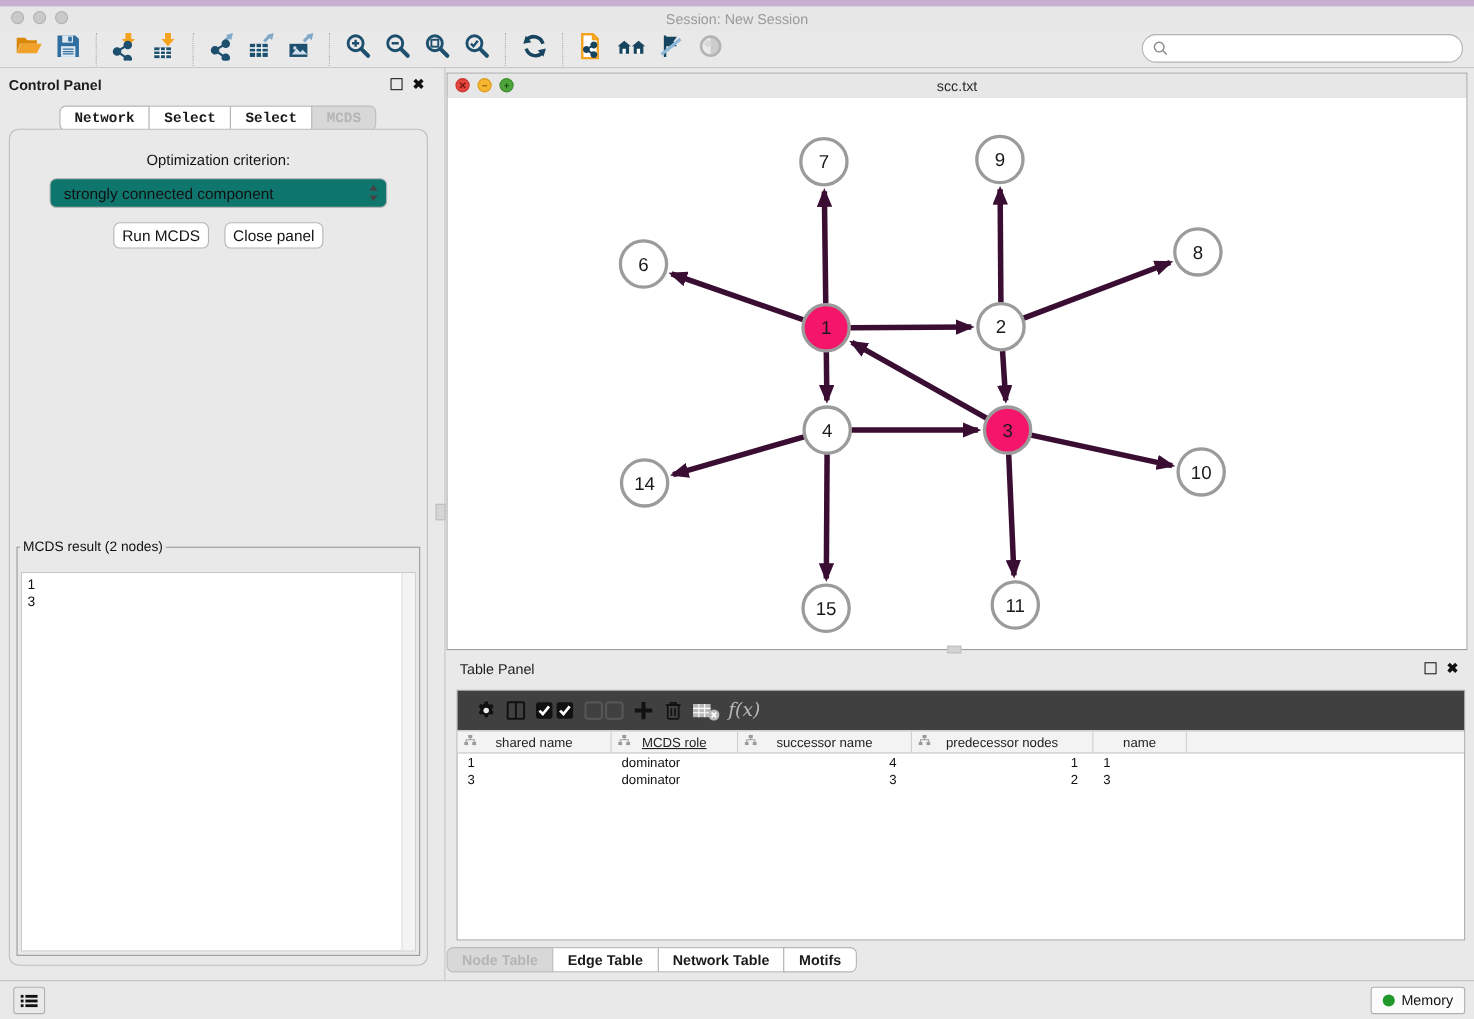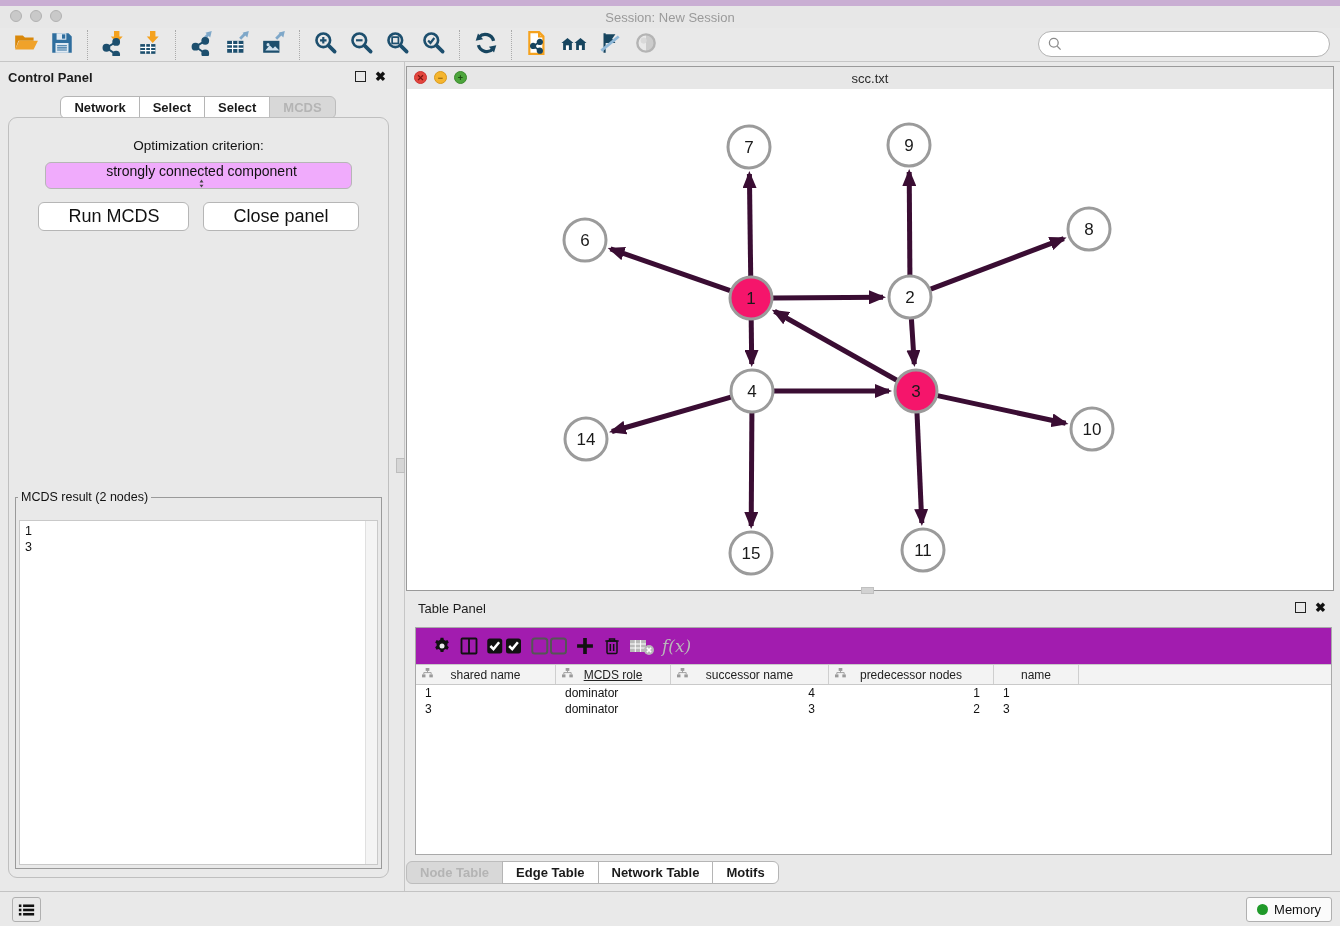--- a/index.html
+++ b/index.html
@@ -23,35 +23,35 @@
               border:1px solid #b3b3b3;border-radius:13px;display:flex;align-items:center;padding-left:8px;box-sizing:border-box;}
   .search-box svg{width:16px;height:16px;}
   .search-box input{border:none;outline:none;flex:1;font-size:13px;background:transparent;margin-left:4px;font-family:inherit;}
   
   .panel-title-row{position:absolute;display:flex;align-items:center;font-size:13px;color:#1c1c1c;}
   .panel-ctrls{position:absolute;display:flex;align-items:center;gap:9px;}
   .float-ico{width:9px;height:9px;border:1.6px solid #222;display:inline-block;}
   .close-ico{font-size:13px;font-weight:bold;color:#111;line-height:1;}
   
   .control-panel{position:absolute;left:0;top:62px;width:396px;bottom:34px;background:#e9e9e9;}
-  .cp-tabs{position:absolute;left:0;right:0;top:34px;display:flex;justify-content:center;}
+  .cp-tabs{position:absolute;left:0;right:0;top:34px;display:flex;justify-content:center;font-family:Liberation Mono, monospace;}
   .tab-btn{background:#fff;border:1px solid #b5b5b5;padding:3px 13px;font-size:13px;font-weight:600;
            color:#1a1a1a;margin-left:-1px;cursor:default;white-space:nowrap;}
   .tab-btn:first-child{border-top-left-radius:6px;border-bottom-left-radius:6px;margin-left:0;}
   .tab-btn:last-child{border-top-right-radius:6px;border-bottom-right-radius:6px;}
   .tab-btn.active{background:#d8d8d8;color:#b4b4b4;border-color:#bdbdbd;}
   .cp-content{position:absolute;left:8px;right:7px;top:55px;bottom:14px;background:#e9e9e9;
               border:1px solid #bfbfbf;border-radius:9px;}
   .opt-label{margin-top:20px;text-align:center;font-size:13.5px;color:#111;}
-  .dropdown{margin:9px 36px 0 36px;height:25px;background:#f0abfc;border:1px solid #b6b6b6;border-radius:6px;
-            display:flex;align-items:center;padding:0 6px 0 12px;font-size:14px;color:#111;flex-direction:column;}
+  .dropdown{margin:9px 36px 0 36px;height:25px;background:#0f766e;border:1px solid #b6b6b6;border-radius:6px;
+            display:flex;align-items:center;padding:0 6px 0 12px;font-size:14px;color:#111;}
   .dropdown .dd-text{flex:1;}
   .dropdown svg{width:11px;height:17px;}
   .cp-buttons{margin-top:13px;display:flex;justify-content:center;gap:14px;}
-  .cp-btn{background:#fff;border:1px solid #b6b6b6;border-radius:6px;padding:3px 29px;font-size:18px;color:#111;cursor:default;text-align:right;}
+  .cp-btn{background:#fff;border:1px solid #b6b6b6;border-radius:6px;padding:3px 7px;font-size:14px;color:#111;cursor:default;text-align:right;}
   .result-fieldset{position:absolute;left:6px;right:6px;top:372px;bottom:8px;border:1px solid #9a9a9a;
                    margin:0;padding:2px;background:#e9e9e9;}
   .result-fieldset legend{font-size:12.5px;padding:0 3px;color:#111;}
   .result-box{position:absolute;left:3px;right:3px;top:16px;bottom:3px;background:#fff;border:1px solid #c9c9c9;
               font-size:12.5px;color:#111;padding:2px 5px;box-sizing:border-box;}
   .result-scroll{position:absolute;right:0;top:0;bottom:0;width:11px;background:#f4f4f4;border-left:1px solid #e0e0e0;}
   .result-line{line-height:16px;}
   
   .main-divider{position:absolute;left:404px;top:62px;bottom:34px;width:1px;background:#c6c6c6;}
   .divider-handle{position:absolute;left:396px;top:458px;width:9px;height:15px;background:#d6d6d6;border:1px solid #bdbdbd;box-sizing:border-box;}
@@ -65,21 +65,21 @@
        font-size:9px;font-weight:bold;color:#7c3a12;box-sizing:border-box;}
   .ntl.red{background:#e2463d;border:1px solid #c33;color:#7a1410;}
   .ntl.yellow{background:#f5b52e;border:1px solid #d99a1d;color:#8a5d08;}
   .ntl.green{background:#4da53c;border:1px solid #3c8a2e;color:#1c4f12;}
   .net-canvas{position:absolute;left:0;top:22px;right:0;bottom:0;background:#fff;}
   .net-handle{position:absolute;left:454px;bottom:-4px;width:13px;height:7px;background:#d2d2d2;border:1px solid #c0c0c0;box-sizing:border-box;}
   
   .table-panel{position:absolute;left:406px;top:595px;right:0;bottom:34px;background:#e9e9e9;}
   .tp-container{position:absolute;left:9px;top:32px;width:917px;height:228px;background:#fff;
                 border:1px solid #a9a9a9;box-sizing:border-box;}
-  .tp-toolbar{height:36px;background:#a21caf;display:flex;align-items:center;gap:7px;padding-left:16px;}
+  .tp-toolbar{height:36px;background:#404040;display:flex;align-items:center;gap:7px;padding-left:16px;}
   .tp-ico{display:flex;align-items:center;justify-content:center;cursor:default;}
   .tp-ico svg{height:20px;}
   .fx-label{font-family:"DejaVu Serif",serif;font-style:italic;font-size:17px;color:#b9b9b9;}
   .tp-header{display:flex;height:19px;background:#f3f3f3;border-top:1px solid #c9c9c9;border-bottom:1px solid #c9c9c9;
              font-size:12px;color:#222;}
   .tp-hcell{position:relative;display:flex;align-items:center;justify-content:center;border-right:1px solid #cfcfcf;box-sizing:border-box;}
   .tp-hcell .h-ico{position:absolute;left:6px;top:3px;}
   .tp-row{display:flex;height:16px;font-size:12px;color:#111;}
   .tp-cell{box-sizing:border-box;overflow:hidden;white-space:nowrap;}
   .tp-tabs{position:absolute;left:0;right:0;bottom:8px;display:flex;}

